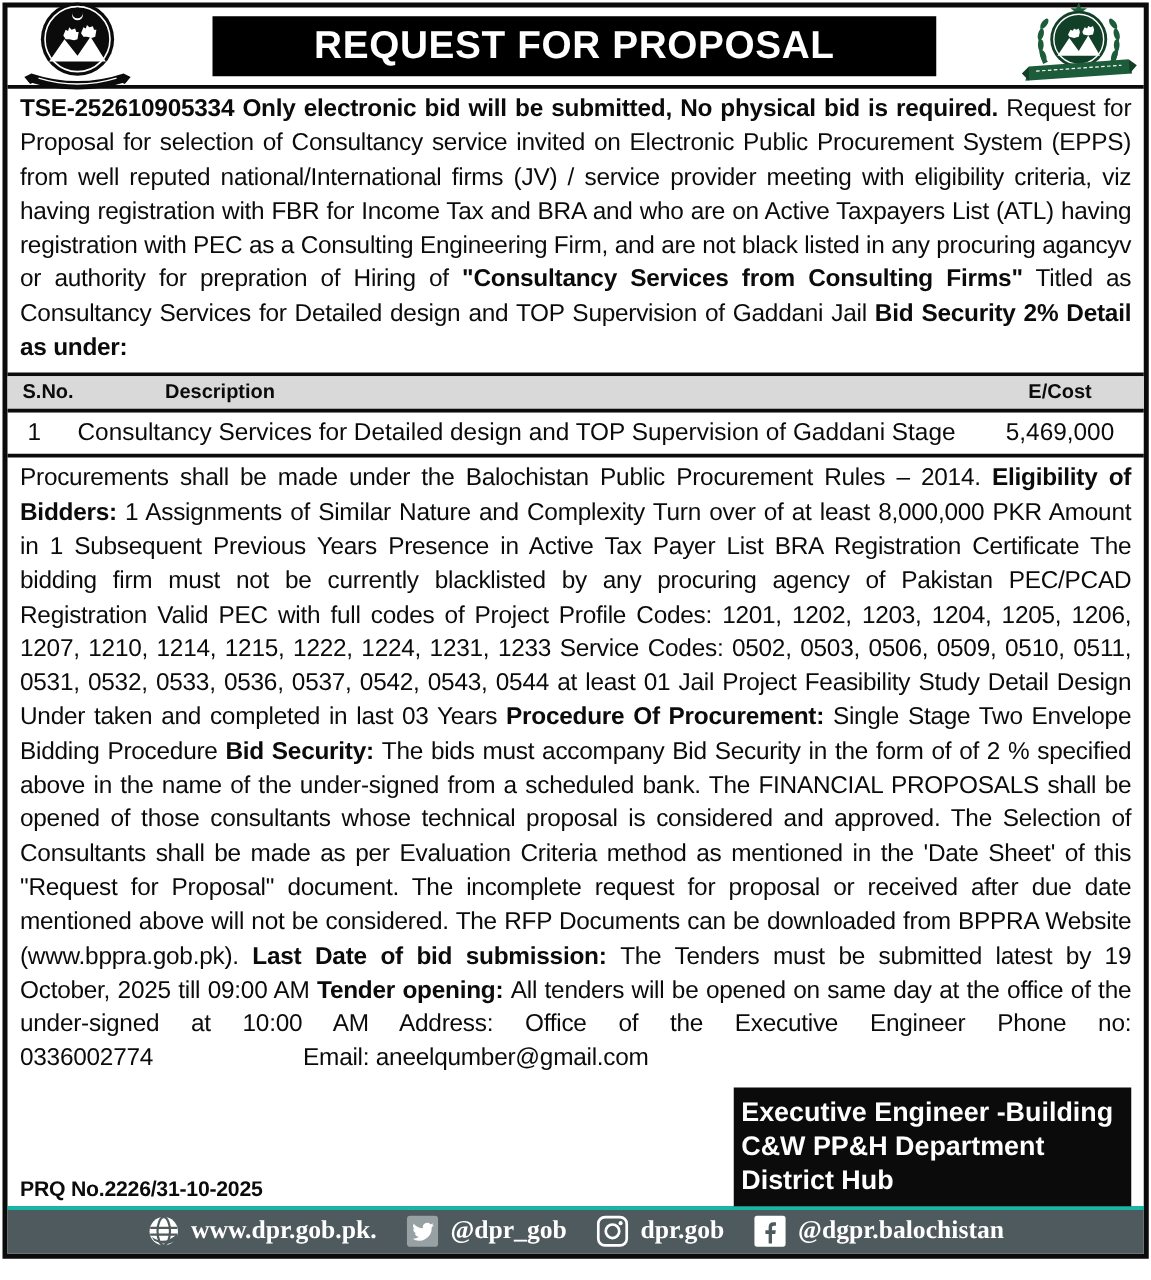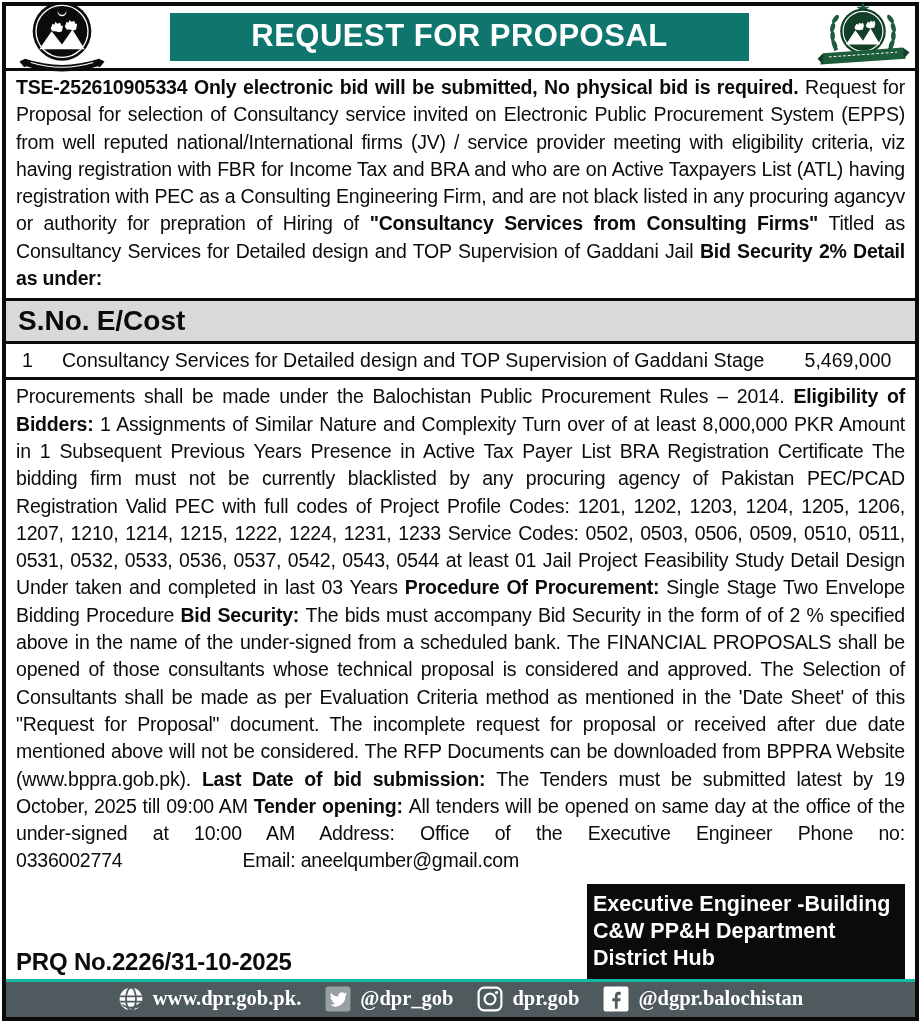--- a/index.html
+++ b/index.html
@@ -4,43 +4,43 @@
 <style>
   html,body { margin:0; padding:0; background:#fff; }
   body { width:921px; font-family:"Liberation Sans", sans-serif; color:#0b0b0b; }
 
   .ad { margin:2px; border:4px solid #0b0b0b; background:#fff; }
 
   
   .ad-header { display:flex; align-items:center; height:62px; border-bottom:3px solid #0b0b0b; padding:0 4px; }
   .logo { flex:0 0 auto; }
   .logo svg { display:block; }
-  .title-bar { flex:1; background:#0f766e; color:#fff; font-weight:bold; font-size:31px;
+  .title-bar { flex:1; background:#000000; color:#fff; font-weight:bold; font-size:31px;
                letter-spacing:0.5px; text-align:center; padding:5px 0 7px; margin:0 66px 0 56px;
                font-family:"Liberation Sans", sans-serif; }
 
   
   .para { padding:3px 10px 6px; font-size:19.5px; line-height:27.3px; text-align:justify;
           letter-spacing:-0.2px; }
   .intro { border-bottom:3px solid #0b0b0b; }
   .b { font-weight:bold; }
   .gap { padding-left:120px; }
 
   
   .tbl-head { display:flex; background:#d9d9d9; border-bottom:3px solid #0b0b0b;
-              font-weight:bold; font-size:28px; padding:4px 12px; }
+              font-weight:bold; font-size:16px; padding:4px 12px;gap:46px; }
   .tbl-row  { display:flex; border-bottom:3px solid #0b0b0b; font-size:19.5px; padding:5px 12px; }
   .c1 { width:68px; } .c2 { flex:1; } .c3 { width:110px; text-align:center; }
   .tbl-row .c1 { width:40px; padding-left:4px; }
 
   
   .bottom-zone { position:relative; height:98px; }
   .sig-box { position:absolute; right:10px; top:3px; width:306px; background:#0b0b0b; color:#fff;
              font-weight:bold; font-size:21.5px; line-height:27px; text-align:left; padding:7px 6px; }
-  .prq { position:absolute; left:10px; bottom:3px; font-weight:bold; font-size:24px; letter-spacing:-0.2px; }
+  .prq { position:absolute; left:10px; bottom:3px; font-weight:bold; font-size:17px; letter-spacing:-0.2px; }
 
   
   .social-bar { border-top:3px solid #14b8a6; display:flex; align-items:center; justify-content:center;
                 gap:24px; padding:4px 0 5px; color:#fff;
                 font-family:"Liberation Serif", serif; font-weight:bold; font-size:20.5px; }
   .soc-item { display:flex; align-items:center; gap:9px; }
   .soc-item svg { display:block; }
 
   
   .size-label { text-align:center; font-weight:bold; font-size:84px; letter-spacing:1px;
@@ -94,20 +94,21 @@
         <path d="M14 60 l72-5" stroke="#fff" stroke-width="1" fill="none" stroke-dasharray="3 2"></path>
       </svg>
     </div>
   </div>
 
   <div class="para intro"><span class="b">TSE-252610905334 Only electronic bid will be submitted, No physical bid is required.</span><span> Request for Proposal for selection of Consultancy service invited on Electronic Public Procurement System (EPPS) from well reputed national/International firms (JV) / service provider meeting with eligibility criteria, viz having registration with FBR for Income Tax and BRA and who are on Active Taxpayers List (ATL) having registration with PEC as a Consulting Engineering Firm, and are not black listed in any procuring agancyv or authority for prepration of Hiring of </span><span class="b">"Consultancy Services from Consulting Firms"</span><span> Titled as Consultancy Services for Detailed design and TOP Supervision of Gaddani Jail </span><span class="b"> Bid Security 2% Detail as under:</span></div>
 
   <div>
     <div class="tbl-head">
       <span class="c1">S.No.</span>
+      <span class="c2">Description</span>
       <span class="c3">E/Cost</span>
     </div>
     <div class="tbl-row">
       <span class="c1">1</span>
       <span class="c2">Consultancy Services for Detailed design and TOP Supervision of Gaddani Stage</span>
       <span class="c3">5,469,000</span>
     </div>
   </div>
 
   <div class="para"><span>Procurements shall be made under the Balochistan Public Procurement Rules – 2014. </span><span class="b">Eligibility of Bidders: </span><span>1 Assignments of Similar Nature and Complexity Turn over of at least 8,000,000 PKR Amount in 1 Subsequent Previous Years Presence in Active Tax Payer List BRA Registration Certificate The bidding firm must not be currently blacklisted by any procuring agency of Pakistan PEC/PCAD Registration Valid PEC with full codes of Project Profile Codes: 1201, 1202, 1203, 1204, 1205, 1206, 1207, 1210, 1214, 1215, 1222, 1224, 1231, 1233 Service Codes: 0502, 0503, 0506, 0509, 0510, 0511, 0531, 0532, 0533, 0536, 0537, 0542, 0543, 0544 at least 01 Jail Project Feasibility Study Detail Design Under taken and completed in last 03 Years </span><span class="b">Procedure Of Procurement: </span><span>Single Stage Two Envelope Bidding Procedure </span><span class="b">Bid Security: </span><span>The bids must accompany Bid Security in the form of  of 2 % specified above in the name of the under-signed from a scheduled bank. The FINANCIAL PROPOSALS shall be opened of those consultants whose technical proposal is considered and approved. The Selection of Consultants shall be made as per Evaluation Criteria method as mentioned in the 'Date Sheet' of this "Request for Proposal" document. The incomplete request for proposal or received after due date mentioned above will not be considered. The RFP Documents can be downloaded from BPPRA Website (www.bppra.gob.pk). </span><span class="b">Last Date of bid submission: </span><span>The Tenders must be submitted latest by 19 October, 2025 till 09:00 AM </span><span class="b">Tender opening: </span><span> All tenders will be opened on same day at the office of the under-signed at 10:00 AM Address: Office of the Executive Engineer Phone no: 0336002774</span><span class="gap">Email: aneelqumber@gmail.com</span></div>

